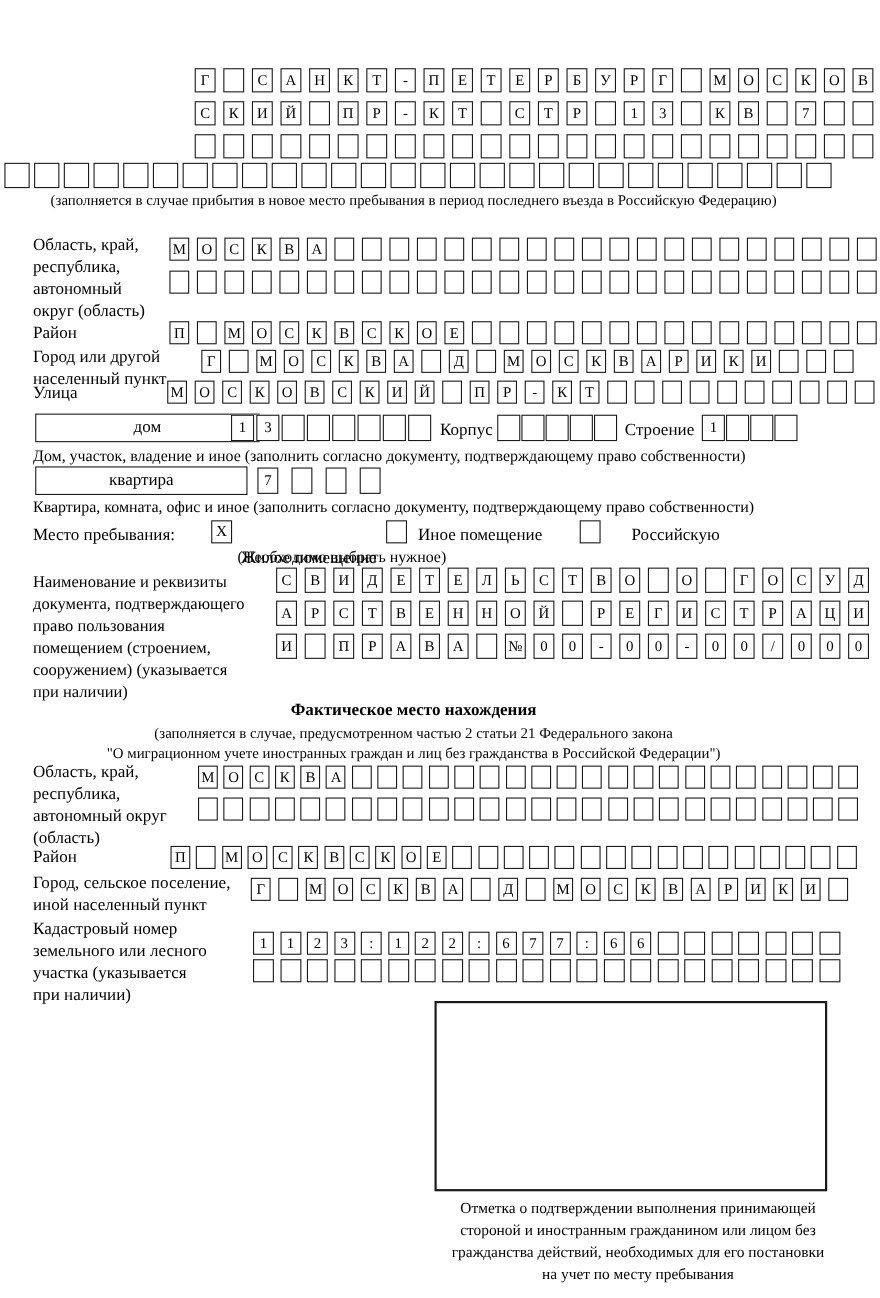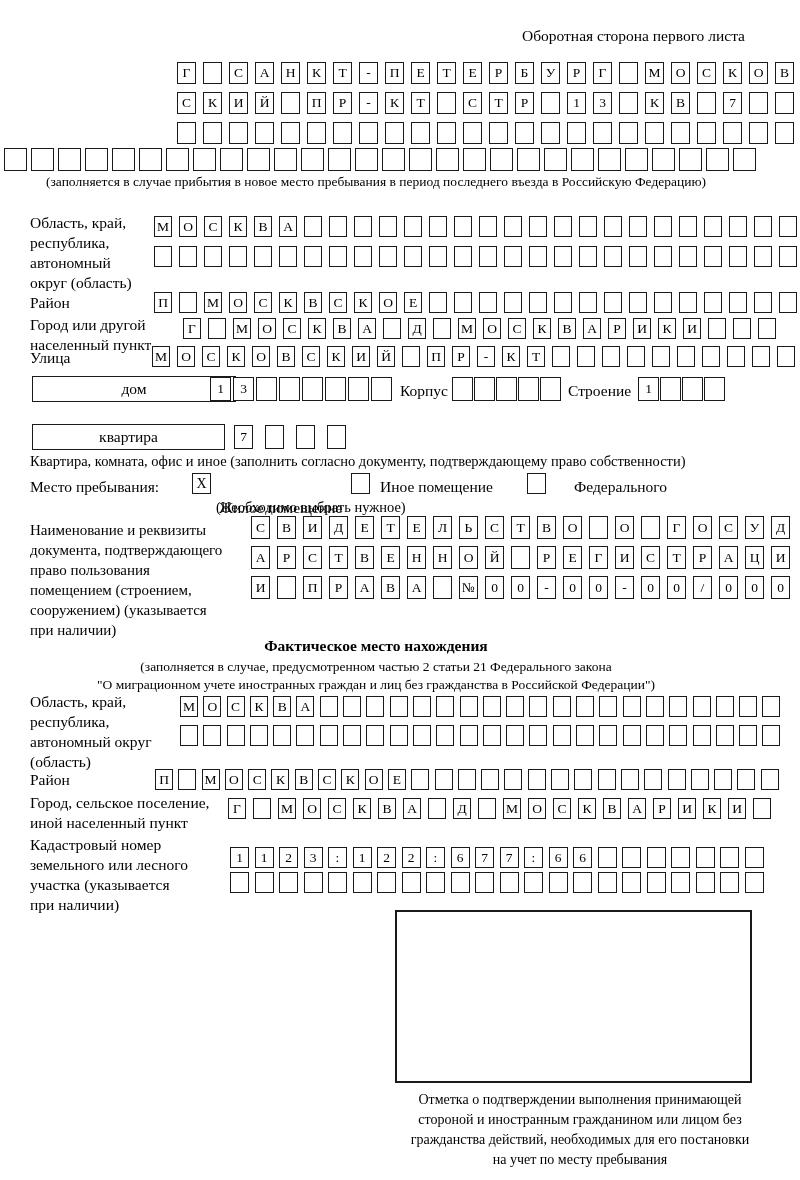--- a/index.html
+++ b/index.html
@@ -18,21 +18,20 @@
       display:flex;align-items:center;justify-content:center;font-size:14px;background:#fff;}
   .widebox{position:absolute;box-sizing:border-box;border:1.7px solid #1a1a1a;background:#fff;
       display:flex;align-items:center;justify-content:center;font-size:15.5px;}
   .stamp{position:absolute;box-sizing:border-box;border:2px solid #1a1a1a;background:#fff;}
 </style>
 </head>
 <body>
 
 <div class="page">
 
-  <div class="lbl" style="top:26px;right:55px;">Оборотная сторона первого листа</div>
 
   <div class="cr" style="left:177px;top:62px;--w:19px;--h:22px;--g:7px">
       <span class="cell">Г</span>
       <span class="cell"></span>
       <span class="cell">С</span>
       <span class="cell">А</span>
       <span class="cell">Н</span>
       <span class="cell">К</span>
       <span class="cell">Т</span>
       <span class="cell">-</span>
@@ -311,37 +310,38 @@
       <span class="cell"></span>
       <span class="cell"></span>
     </div>
   <div class="lbl" style="left:568px;top:381px;">Строение</div>
   <div class="cr" style="left:638px;top:377px;--w:21px;--h:24px;--g:1px">
       <span class="cell">1</span>
       <span class="cell"></span>
       <span class="cell"></span>
       <span class="cell"></span>
     </div>
+  <div class="note" style="left:30px;top:407px;font-size:14.5px;">Дом, участок, владение и иное (заполнить согласно документу, подтверждающему право собственности)</div>
 
   <div class="widebox" style="left:32px;top:424px;width:193px;height:26px;">квартира</div>
   <div class="cr" style="left:234px;top:425px;--w:19px;--h:24px;--g:12px">
       <span class="cell">7</span>
       <span class="cell"></span>
       <span class="cell"></span>
       <span class="cell"></span>
     </div>
   <div class="note" style="left:30px;top:453px;font-size:14.5px;">Квартира, комната, офис и иное (заполнить согласно документу, подтверждающему право собственности)</div>
 
   <div class="lbl" style="left:30px;top:477px;">Место пребывания:</div>
   <div class="cbox" style="left:192px;top:473px;">X</div>
   <div class="lbl" style="left:219px;top:498px;">Жилое помещение</div>
   <div class="cbox" style="left:351px;top:473px;"></div>
   <div class="lbl" style="left:380px;top:477px;text-align:center;">Иное помещение</div>
   <div class="cbox" style="left:527px;top:473px;"></div>
-  <div class="lbl" style="left:574px;top:477px;">Федерального</div>
+  <div class="lbl" style="left:574px;top:477px;">Российскую</div>
   <div class="note" style="left:216px;top:499px;font-size:14.5px;">(Необходимо выбрать нужное)</div>
 
   <div class="lbl" style="left:30px;top:520px;font-size:15px;">
     <div>Наименование и реквизиты</div>
     <div>документа, подтверждающего</div>
     <div>право пользования</div>
     <div>помещением (строением,</div>
     <div>сооружением) (указывается</div>
     <div>при наличии)</div>
   </div>

